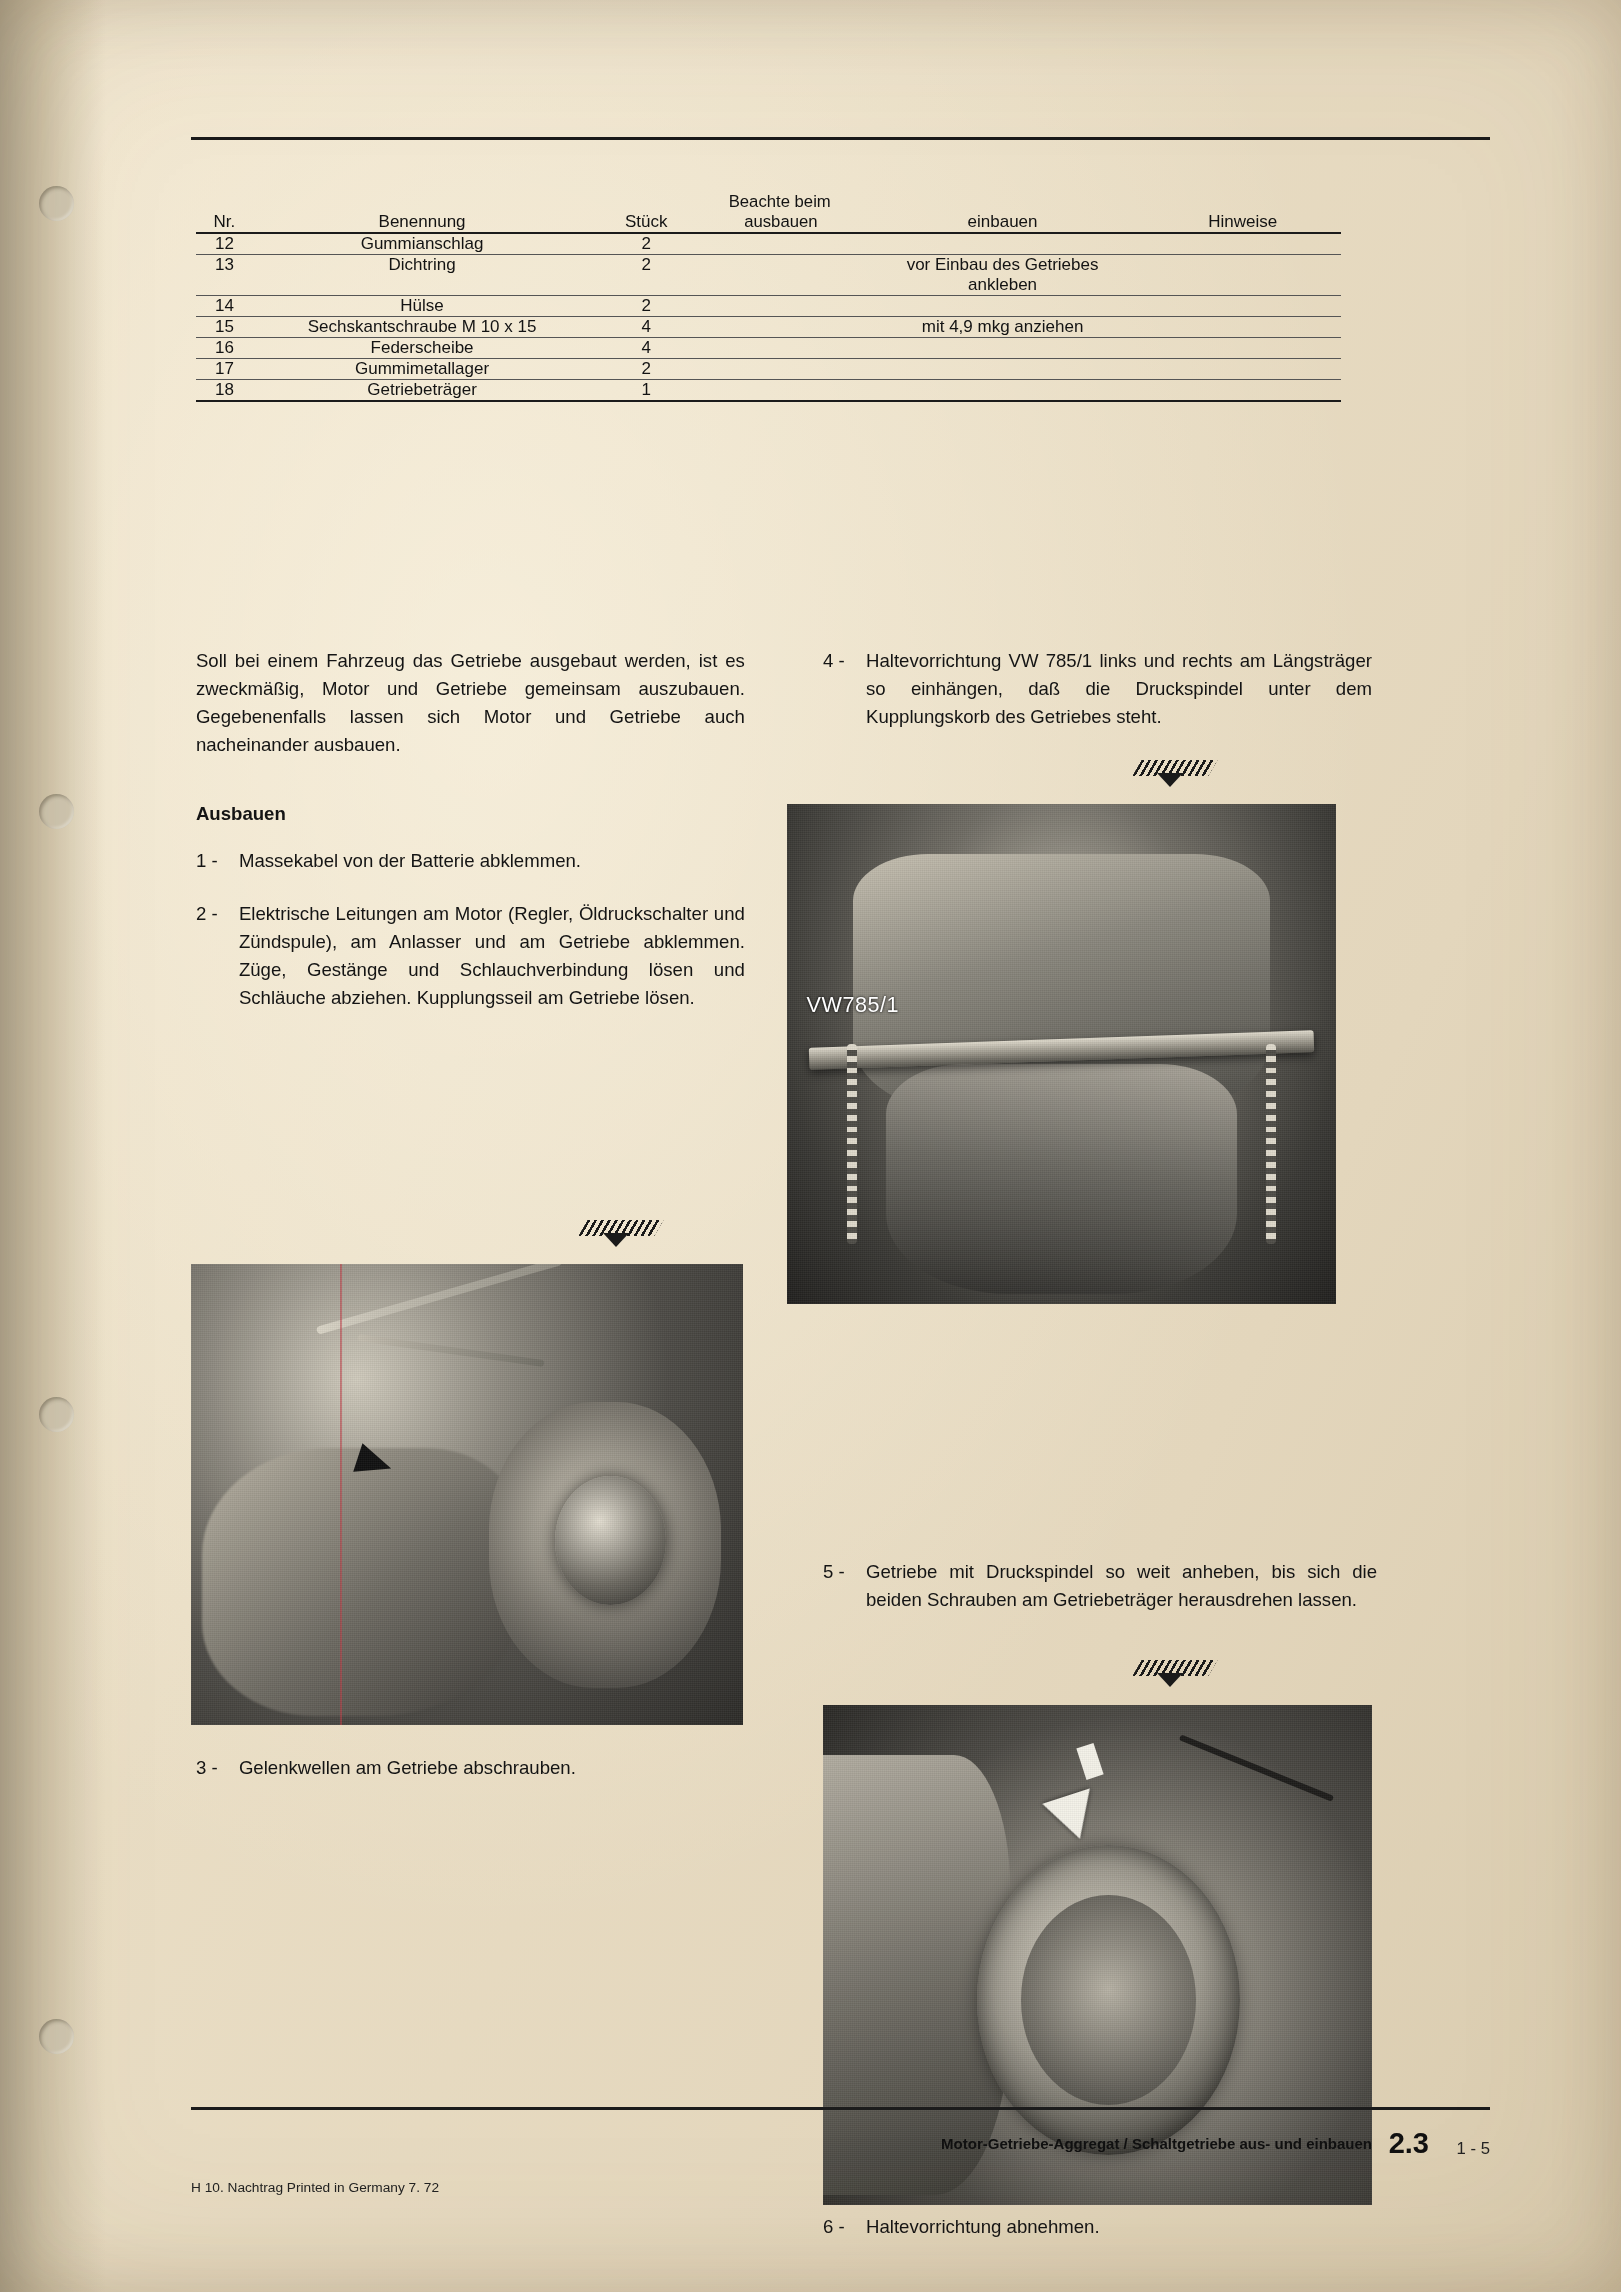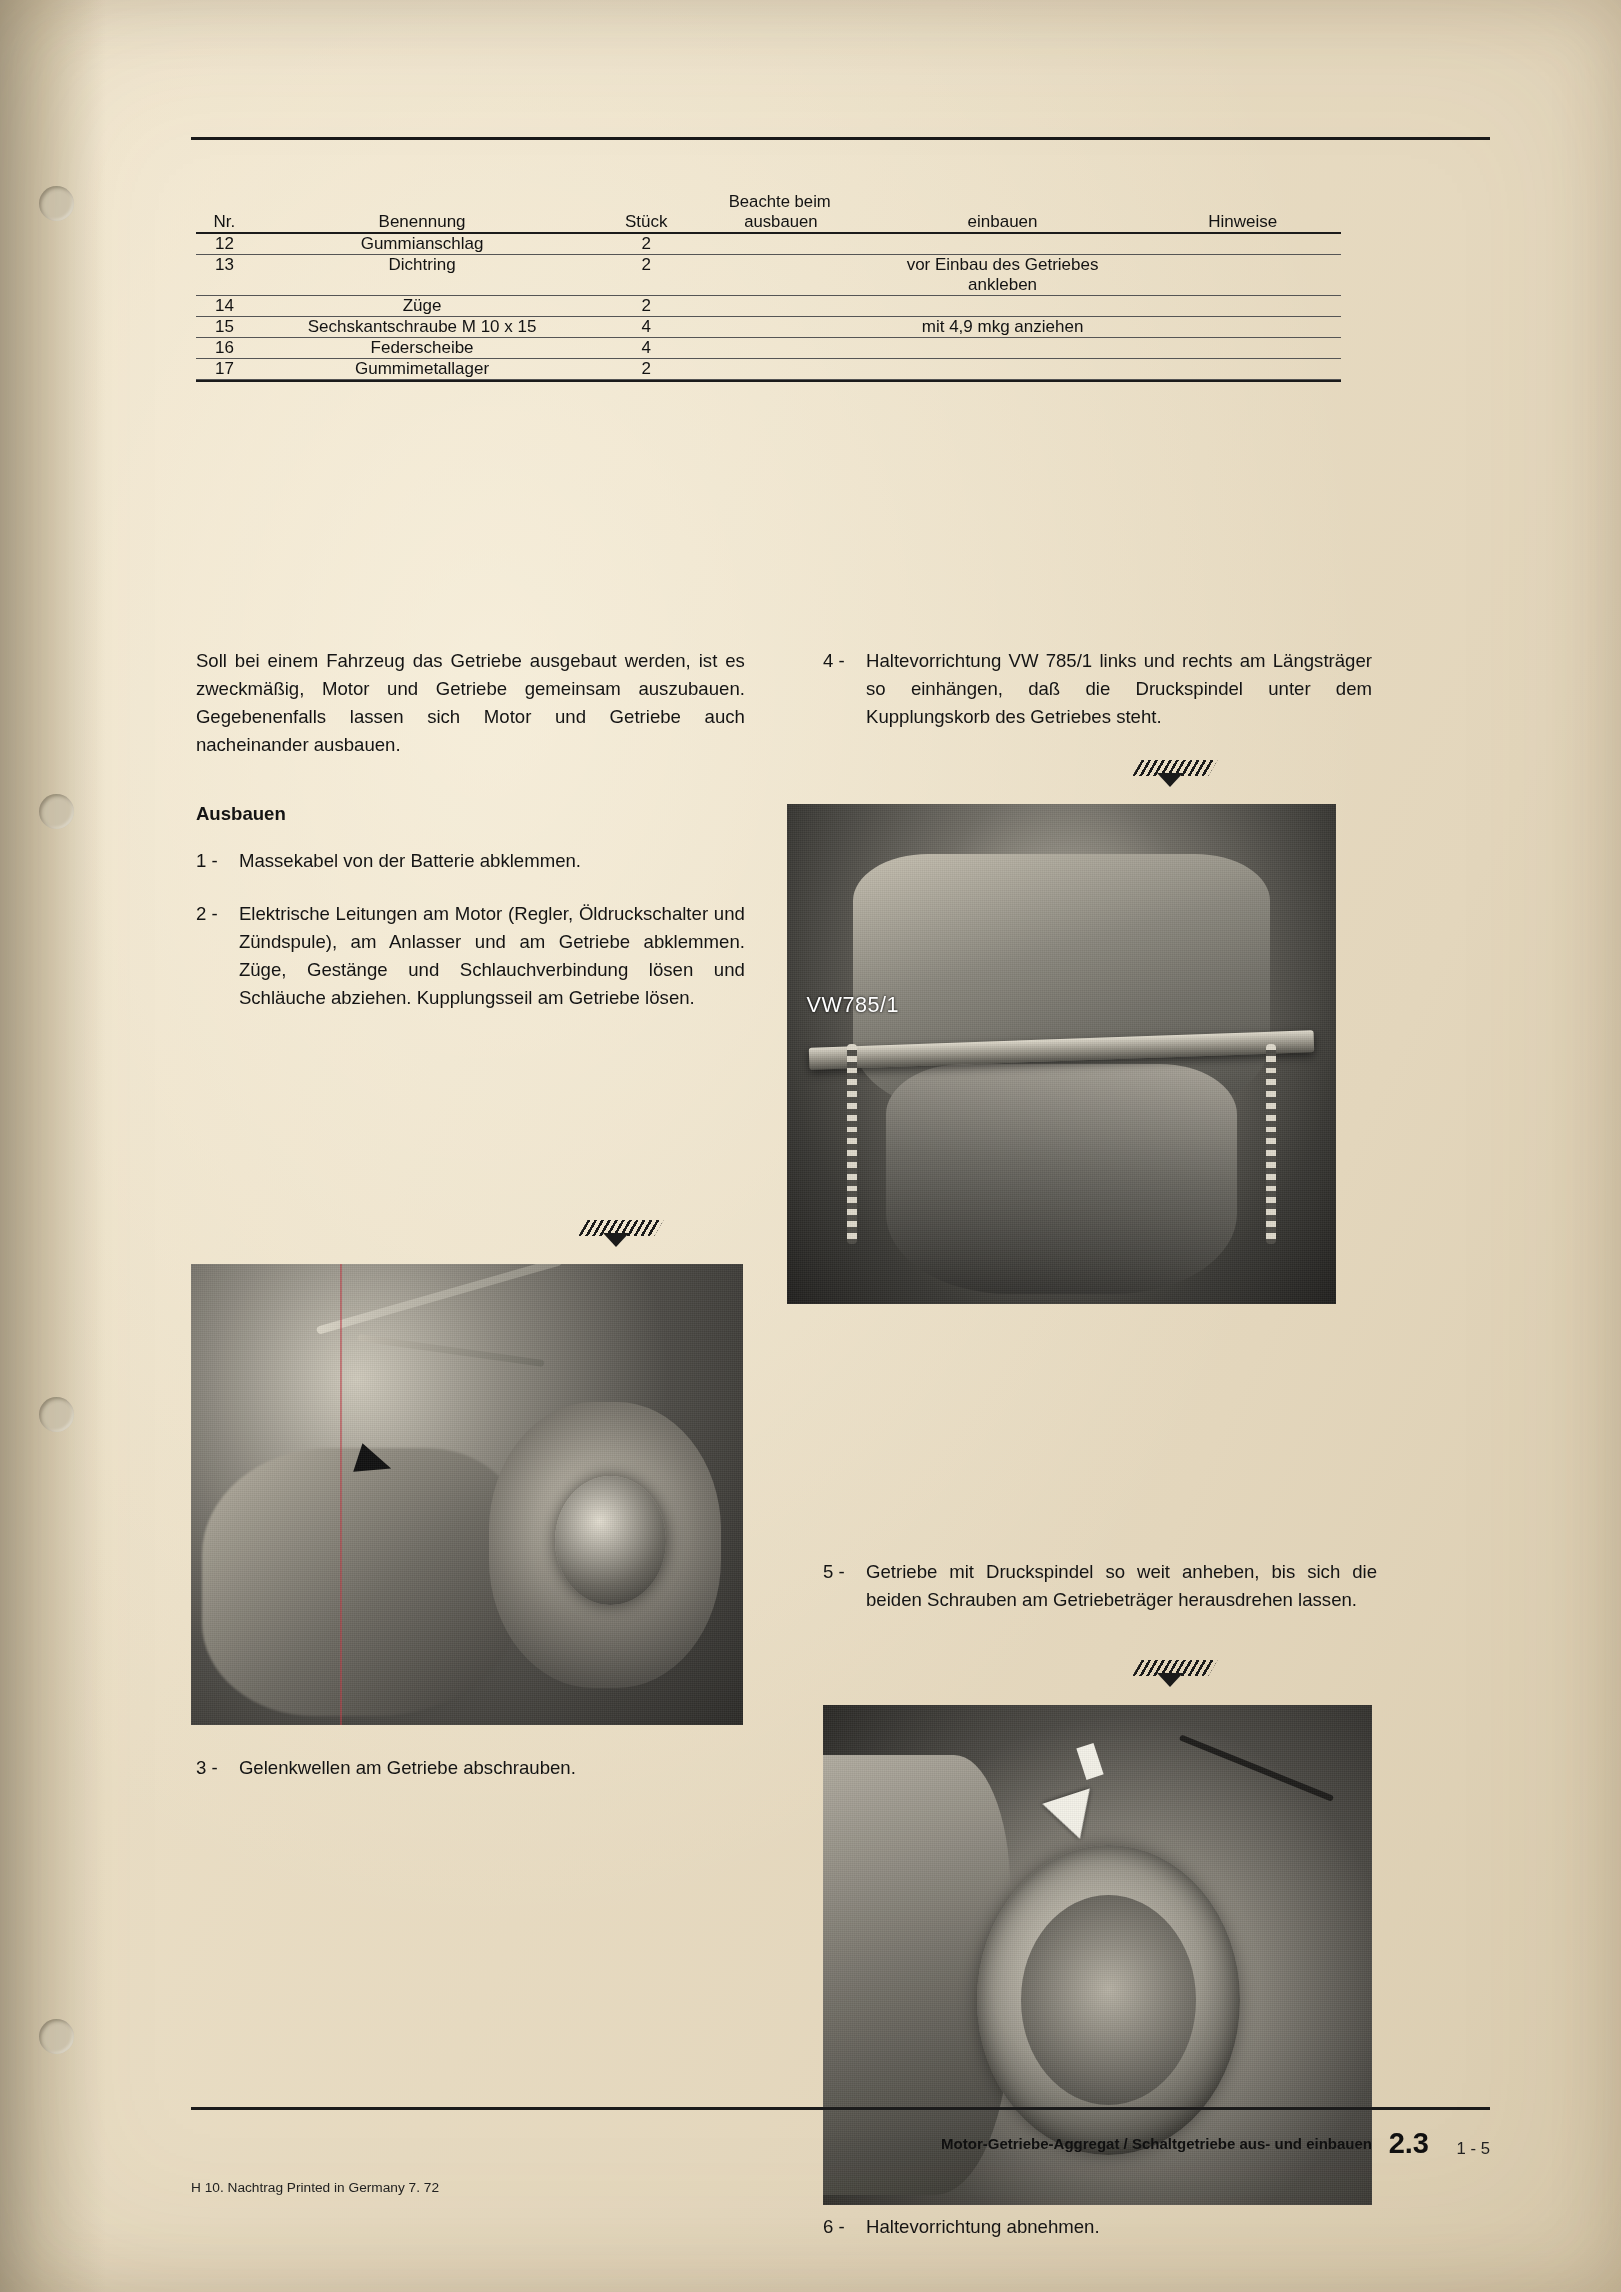--- a/index.html
+++ b/index.html
@@ -443,21 +443,21 @@
             <td></td>
           </tr>
           <tr>
               <td colspan="6">
                 <div class="hl thin"></div>
               </td>
             </tr>
 
           <tr class="row-cells">
             <td class="num">14</td>
-            <td>Züge</td>
+            <td>Hülse</td>
             <td class="center-ish">2</td>
             <td></td>
             <td></td>
             <td></td>
           </tr>
           <tr>
               <td colspan="6">
                 <div class="hl thin"></div>
               </td>
             </tr>
@@ -497,20 +497,28 @@
             <td></td>
             <td></td>
             <td></td>
           </tr>
           <tr>
               <td colspan="6">
                 <div class="hl thin"></div>
               </td>
             </tr>
 
+          <tr class="row-cells">
+            <td class="num">18</td>
+            <td>Getriebeträger</td>
+            <td class="center-ish">1</td>
+            <td></td>
+            <td></td>
+            <td></td>
+          </tr>
           <tr>
               <td colspan="6">
                 <div class="hl"></div>
               </td>
             </tr>
         </tbody>
       </table>
     </div>
 
     <div class="col-left">

